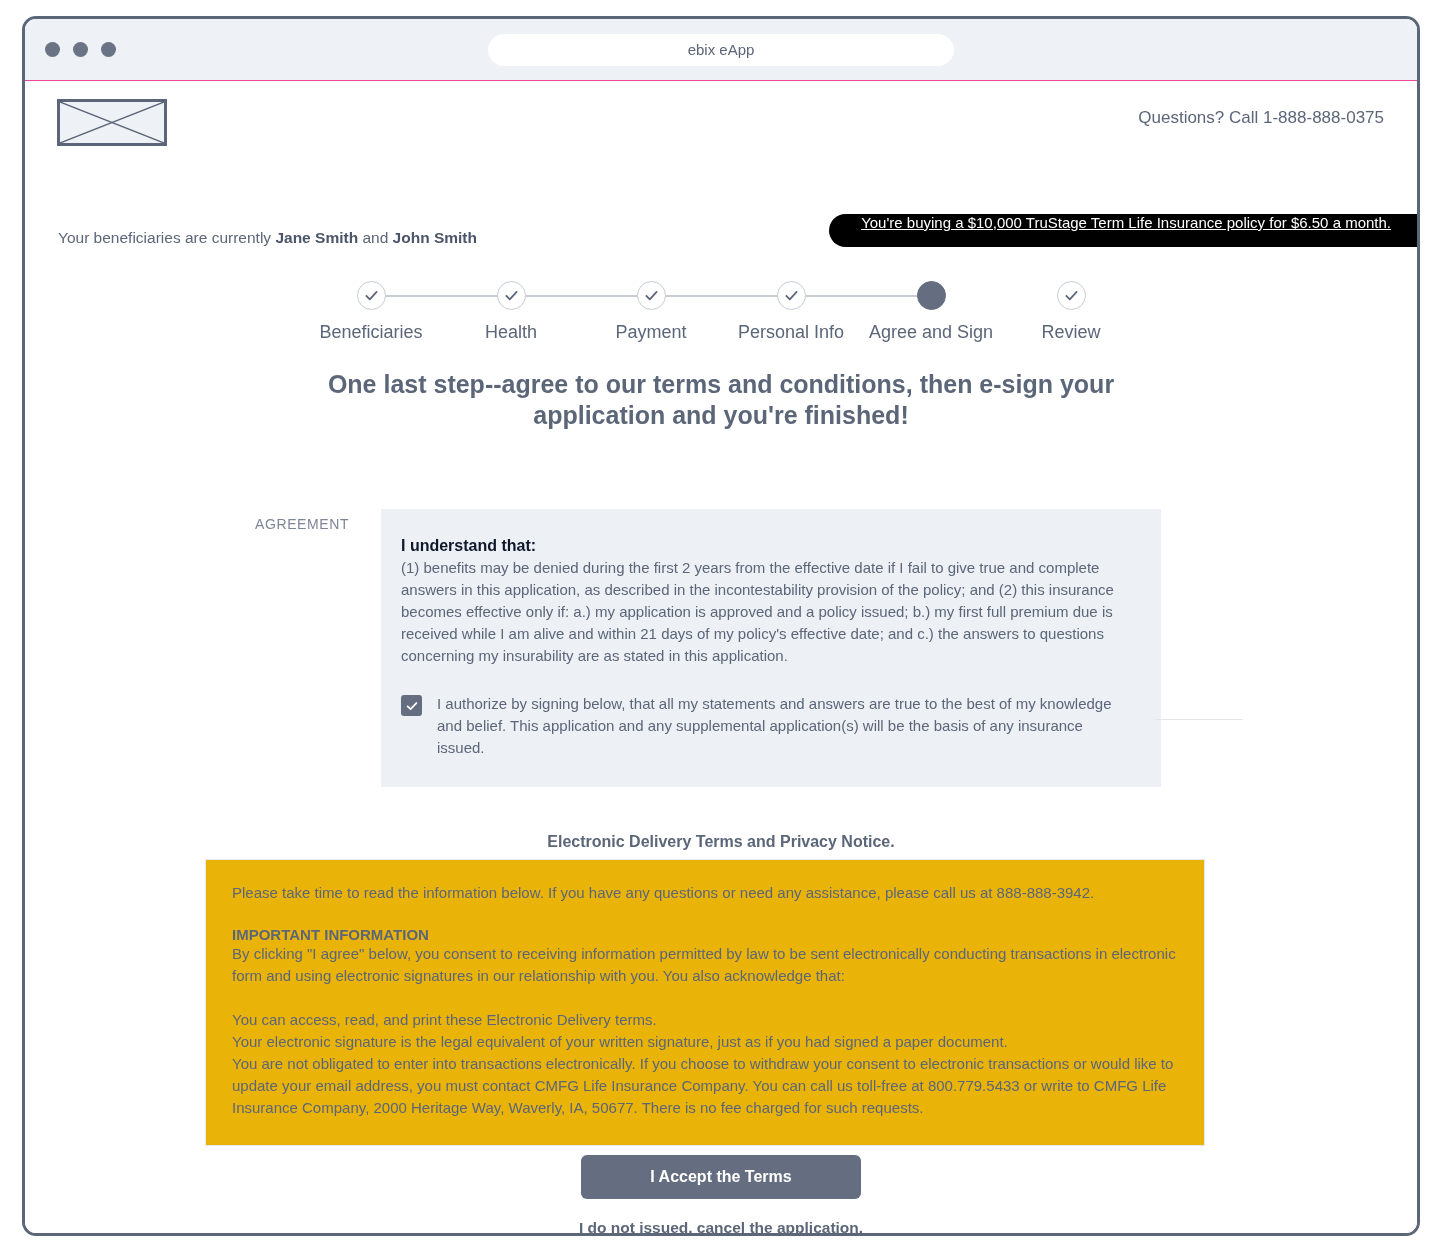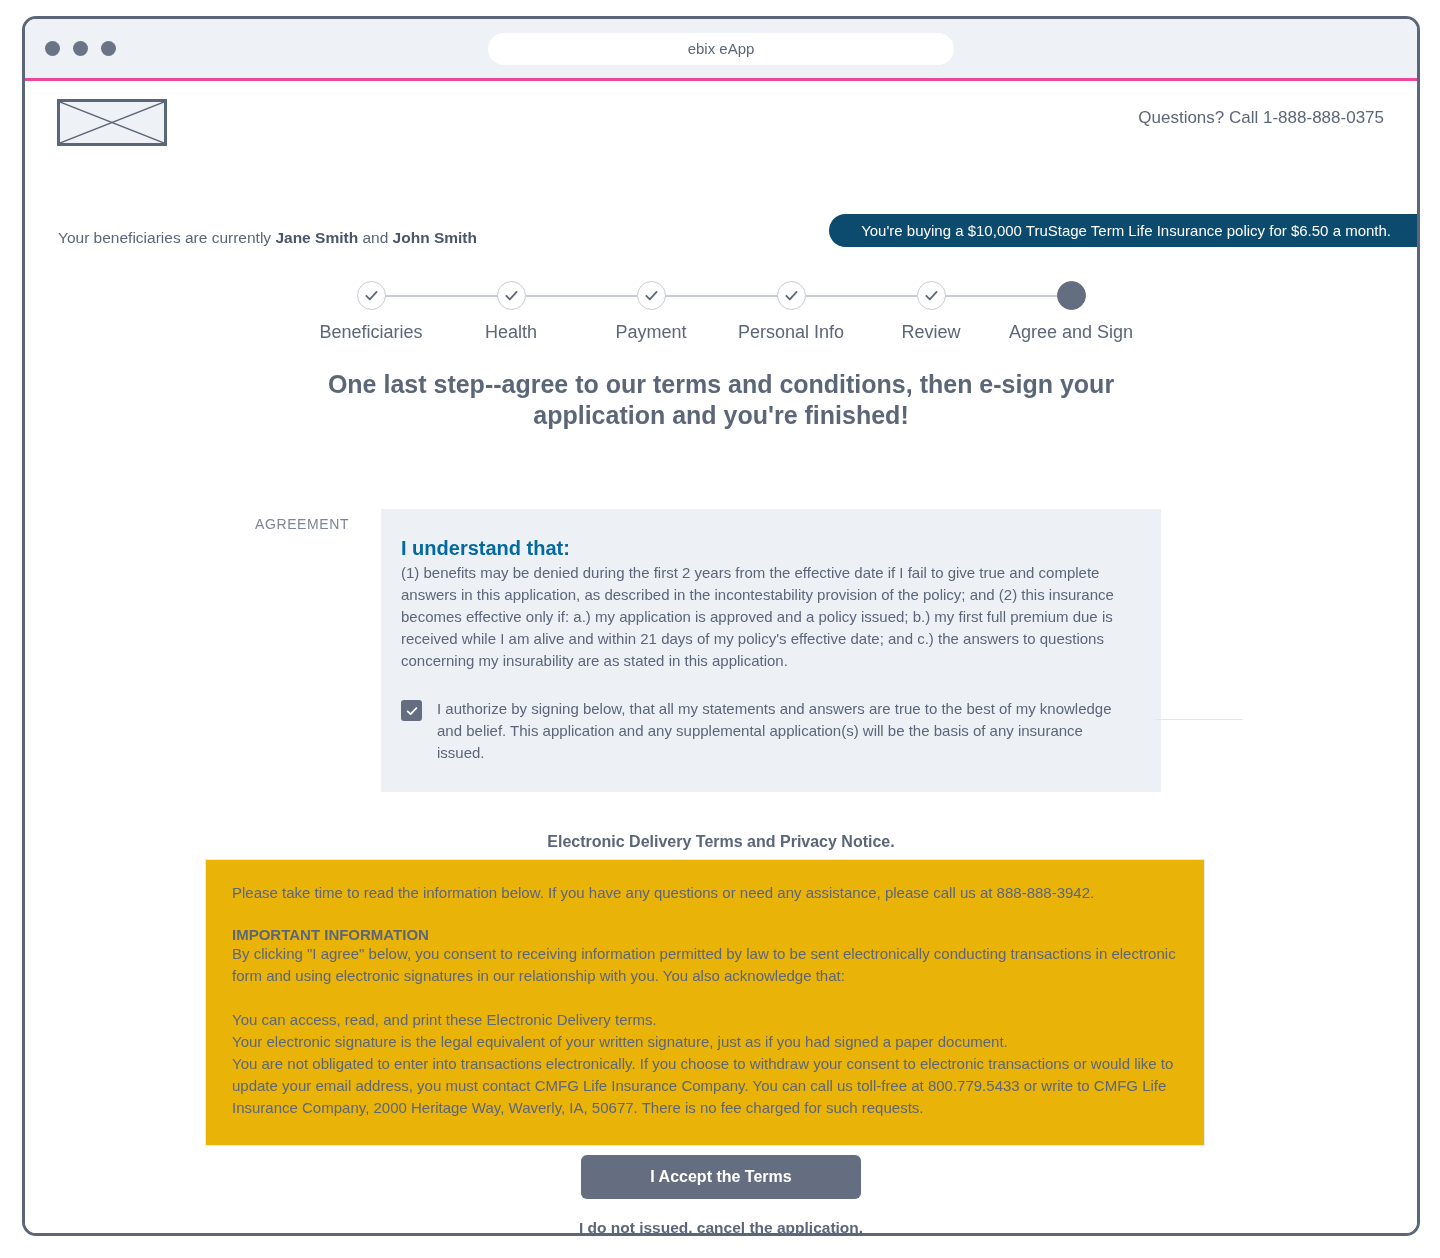--- a/index.html
+++ b/index.html
@@ -23,21 +23,21 @@
     border: 3px solid #5c6679;
     border-radius: 14px;
     background: #ffffff;
     overflow: hidden;
   }
 
   .titlebar {
     position: relative;
     height: 62px;
     background: #eef1f5;
-    border-bottom: 3px solid #ec4899;
+    border-bottom: 1px solid #ec4899;
     display: flex;
     align-items: center;
   }
 
   .traffic-lights {
     position: absolute;
     left: 20px;
     display: flex;
     gap: 13px;
   }
@@ -98,28 +98,28 @@
     font-size: 15.5px;
     color: #5c6679;
   }
   .beneficiaries-line b { font-weight: bold; color: #4b5569; }
 
   .policy-banner {
     position: absolute;
     right: 0;
     top: 133px;
     height: 33px;
-    background: #0c4a6e;
+    background: #000000;
     border-radius: 17px 0 0 17px;
     display: flex;
-    align-items: center;
     padding: 0 26px 0 32px;
     color: #ffffff;
     font-size: 15px;
     white-space: nowrap;
+    text-decoration: underline;
   }
 
   
   .stepper {
     position: absolute;
     left: 0;
     right: 0;
     top: 200px;
     display: flex;
     justify-content: center;
@@ -201,23 +201,23 @@
   }
   .agreement-box {
     position: absolute;
     left: 356px;
     top: 428px;
     width: 780px;
     background: #edf1f5;
     padding: 28px 30px 28px 20px;
   }
   .agreement-box .ack-title {
-    font-size: 20px;
-    font-weight: bold;
-    color: #0369a1;
+    font-size: 16px;
+    font-weight: bold;
+    color: #0f172a;
     margin-bottom: 2px;
   }
   .agreement-box p {
     font-size: 15px;
     color: #5c6679;
     line-height: 1.47;
   }
   .checkbox-row {
     display: flex;
     align-items: flex-start;
@@ -378,32 +378,32 @@
           </div>
           <div class="step">
             <div class="step-line"></div>
             <div class="step-circle">
               <svg viewBox="0 0 18 18">
                 <polyline points="3.6,9.4 7.2,13 14.4,5.2" fill="none" stroke="#5c6679" stroke-width="1.9" stroke-linecap="round" stroke-linejoin="round"></polyline>
               </svg>
             </div>
             <div class="step-label">Personal Info</div>
           </div>
+          <div class="step current">
+            <div class="step-circle"></div>
+            <div class="step-label">Agree and Sign</div>
+          </div>
           <div class="step">
             <div class="step-line"></div>
             <div class="step-circle">
               <svg viewBox="0 0 18 18">
                 <polyline points="3.6,9.4 7.2,13 14.4,5.2" fill="none" stroke="#5c6679" stroke-width="1.9" stroke-linecap="round" stroke-linejoin="round"></polyline>
               </svg>
             </div>
             <div class="step-label">Review</div>
-          </div>
-          <div class="step current">
-            <div class="step-circle"></div>
-            <div class="step-label">Agree and Sign</div>
           </div>
         </div>
     </div>
 
     <div class="headline">One last step--agree to our terms and conditions, then e-sign your application and you're finished!</div>
 
     <div class="agreement-label">AGREEMENT</div>
 
     <div class="agreement-box">
       <div class="ack-title">I understand that:</div>

